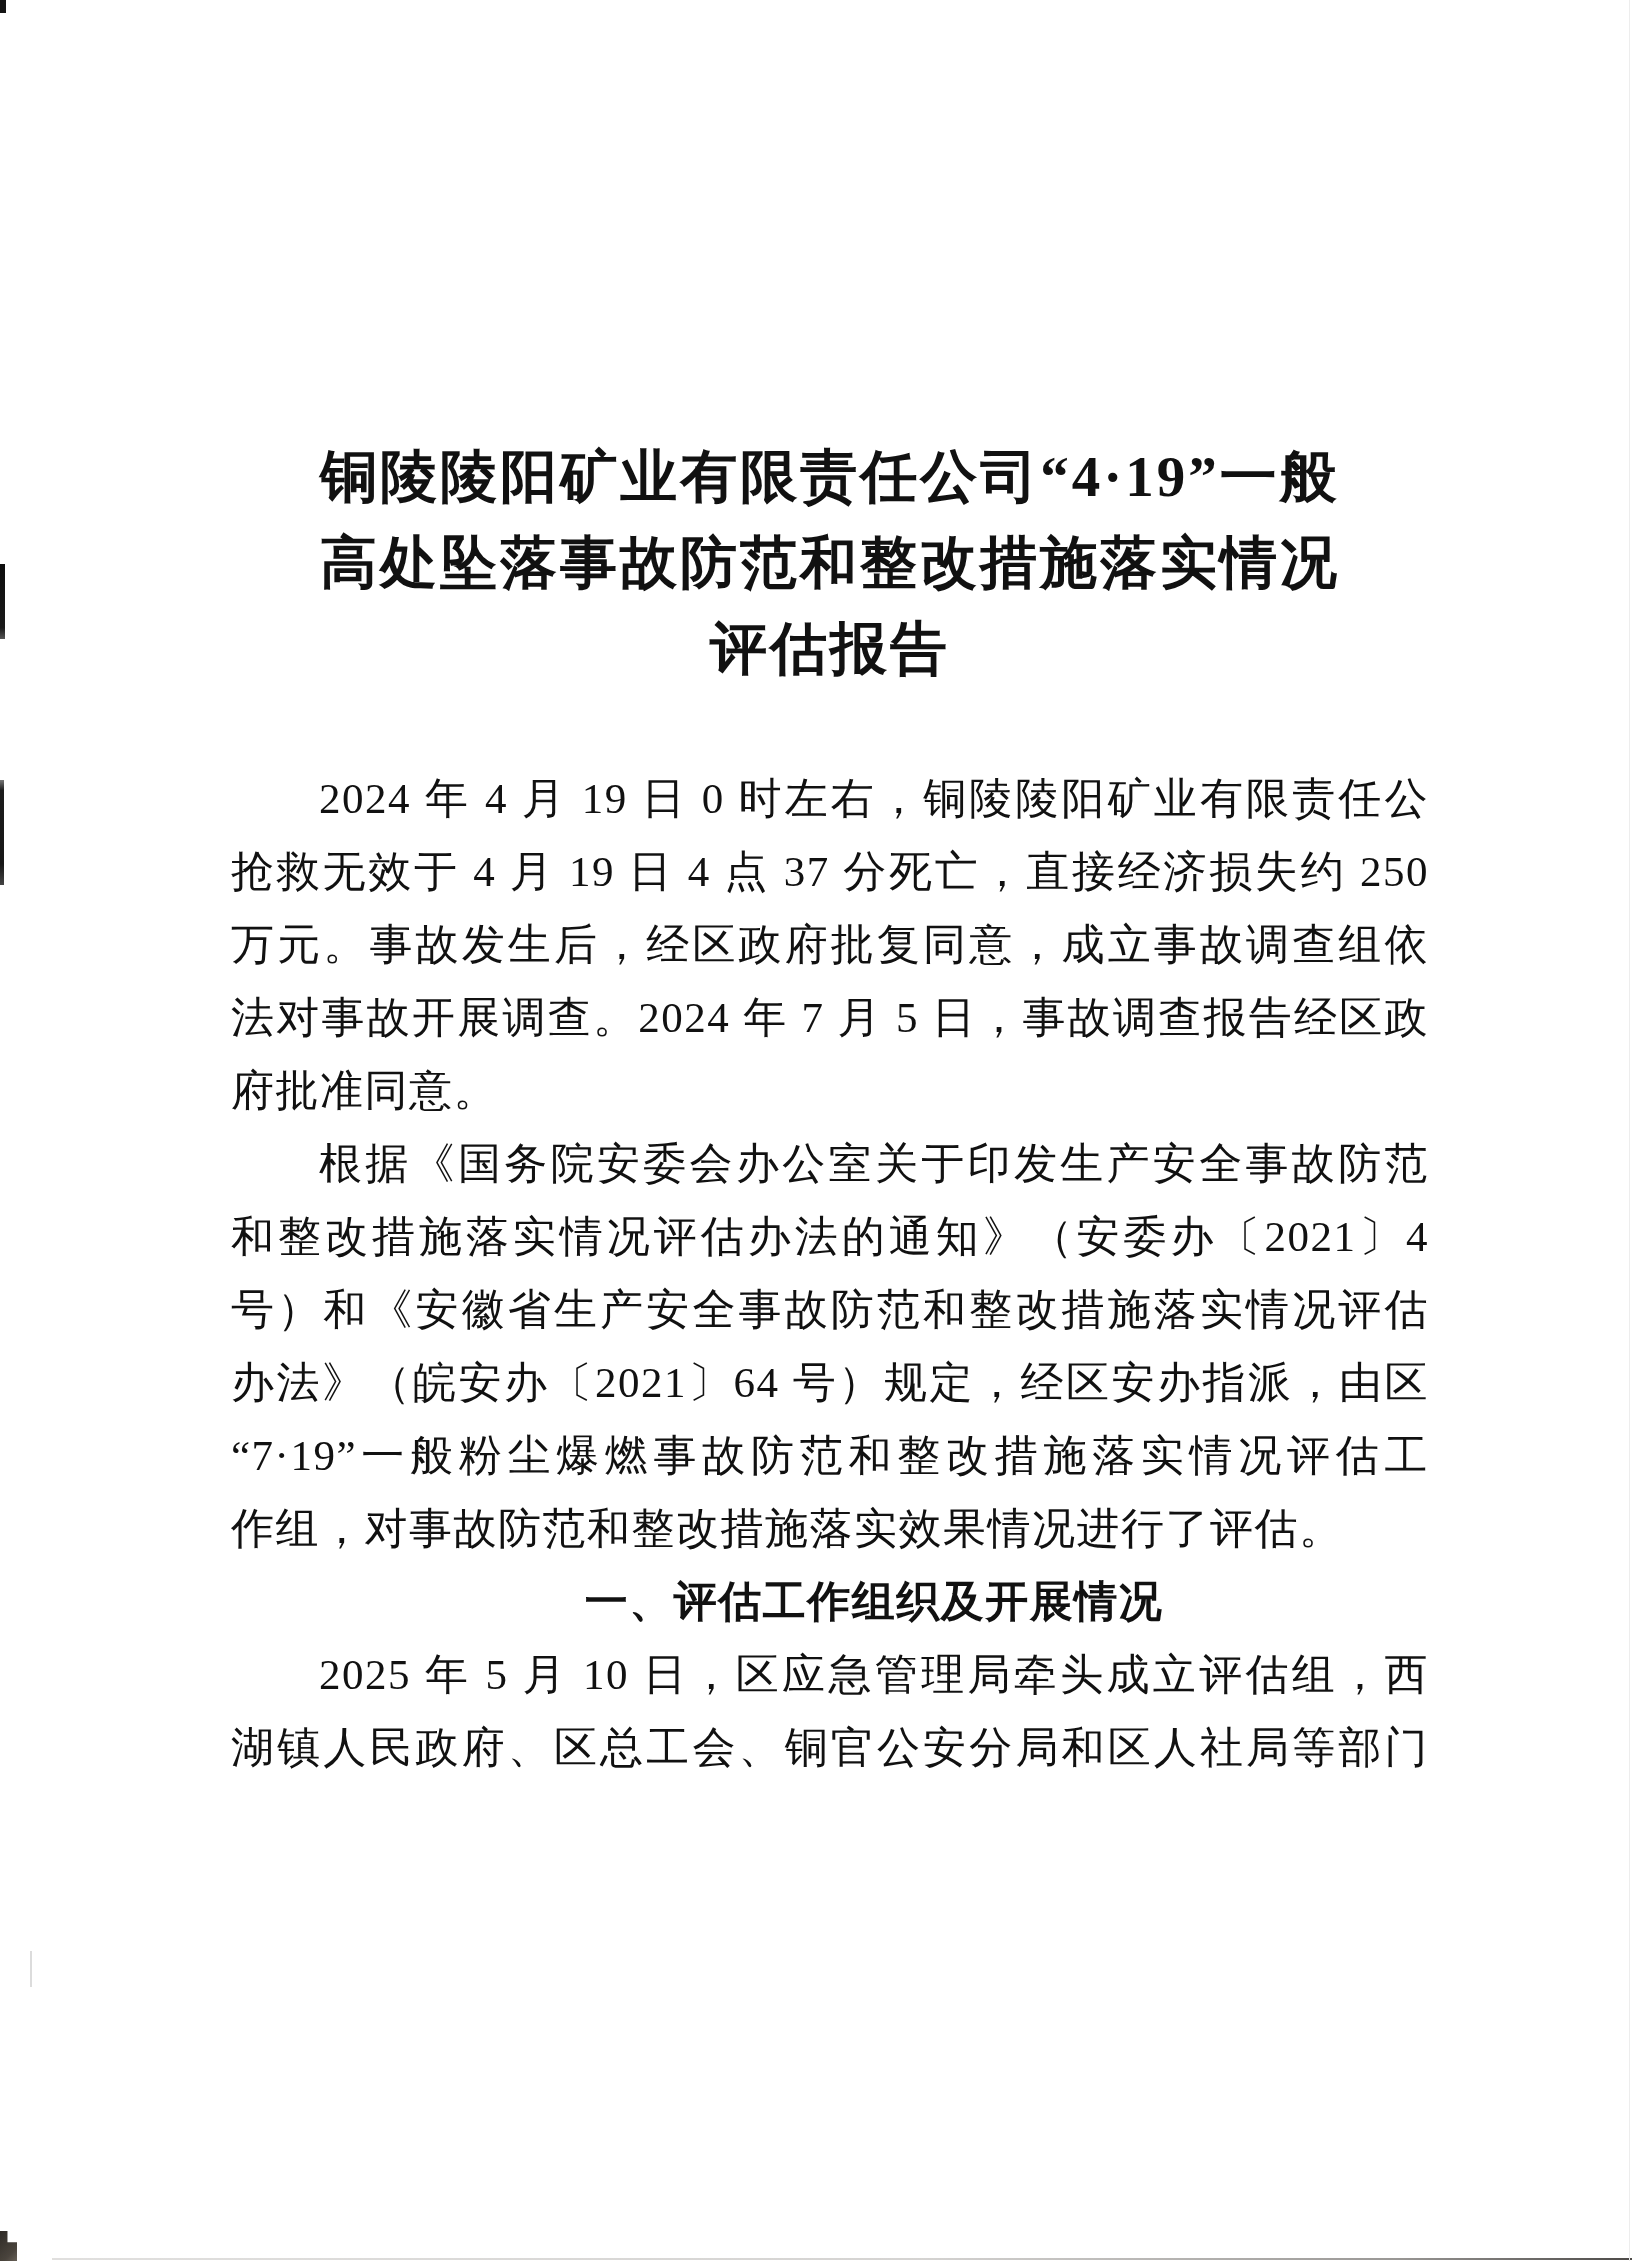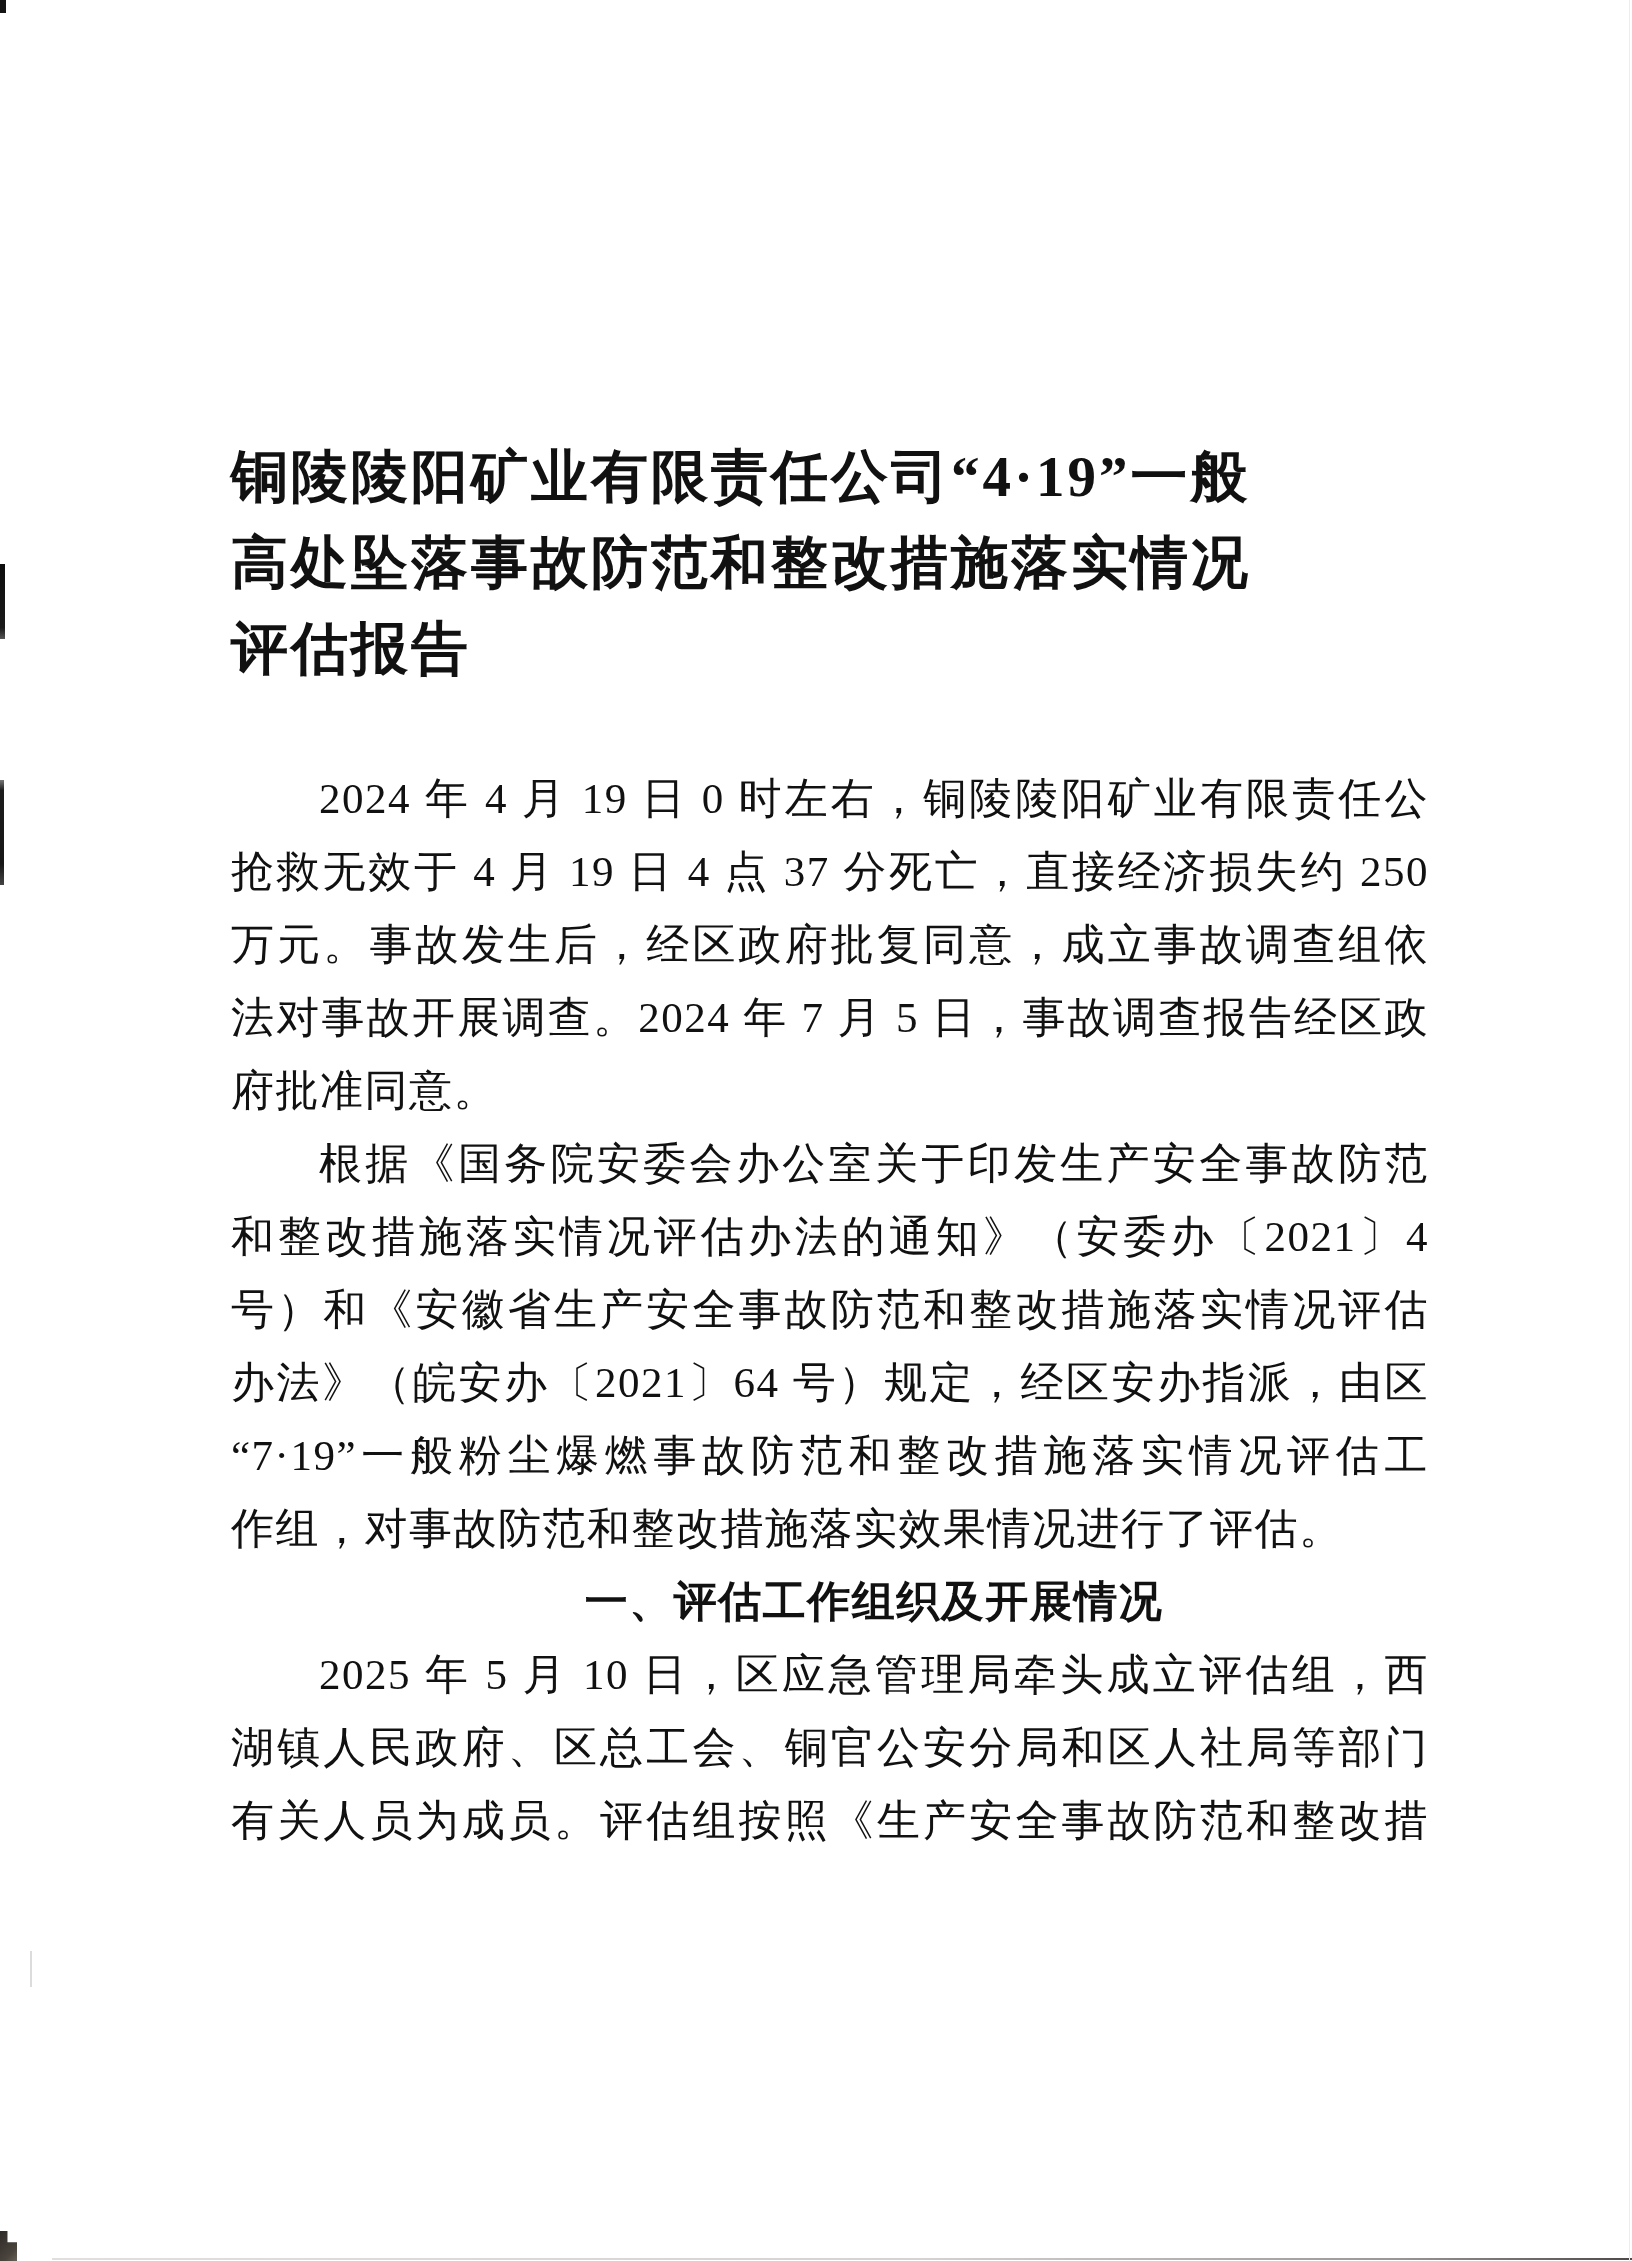--- a/index.html
+++ b/index.html
@@ -12,21 +12,21 @@
     font-family: "Liberation Serif", "DejaVu Serif", serif;
     color: #111111;
   }
 
   
   .title-block {
     position: absolute;
     left: 231px;
     top: 434px;
     width: 1198px;
-    text-align: left;
+    text-align: center;
   }
   .title-line {
     font-size: 57px;
     font-weight: 700;
     line-height: 86px;
     height: 86px;
     letter-spacing: 3px;
     white-space: nowrap;
   }
 
@@ -118,17 +118,16 @@
       <div class="body-line">府批准同意。</div>
       <div class="body-line indent justify">根据《国务院安委会办公室关于印发生产安全事故防范</div>
       <div class="body-line justify">和整改措施落实情况评估办法的通知》（安委办〔2021〕4</div>
       <div class="body-line justify">号）和《安徽省生产安全事故防范和整改措施落实情况评估</div>
       <div class="body-line justify">办法》（皖安办〔2021〕64 号）规定，经区安办指派，由区</div>
       <div class="body-line justify">“7·19”一般粉尘爆燃事故防范和整改措施落实情况评估工</div>
       <div class="body-line">作组，对事故防范和整改措施落实效果情况进行了评估。</div>
       <div class="body-line indent bold">一、评估工作组织及开展情况</div>
       <div class="body-line indent justify">2025 年 5 月 10 日，区应急管理局牵头成立评估组，西</div>
       <div class="body-line justify">湖镇人民政府、区总工会、铜官公安分局和区人社局等部门</div>
-      <div class="body-line justify">有关人员为成员。评估组按照《生产安全事故防范和整改措</div>
     </div>
 
 </div>
 
 
 </body></html>

